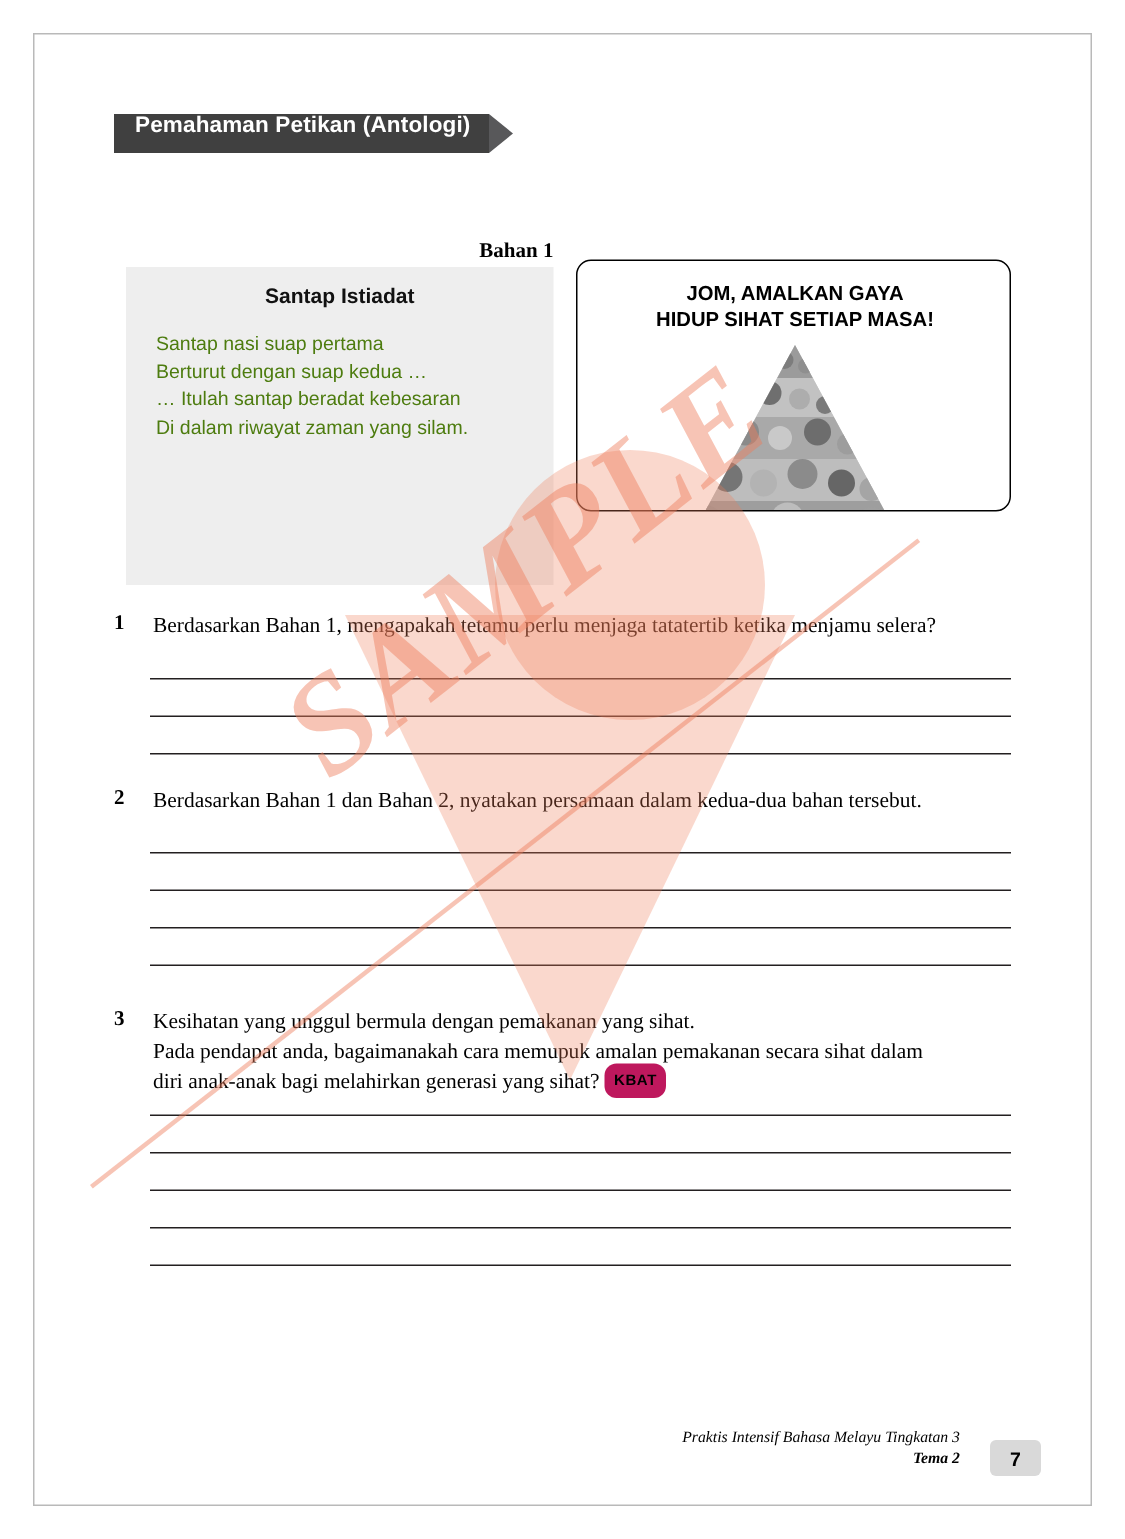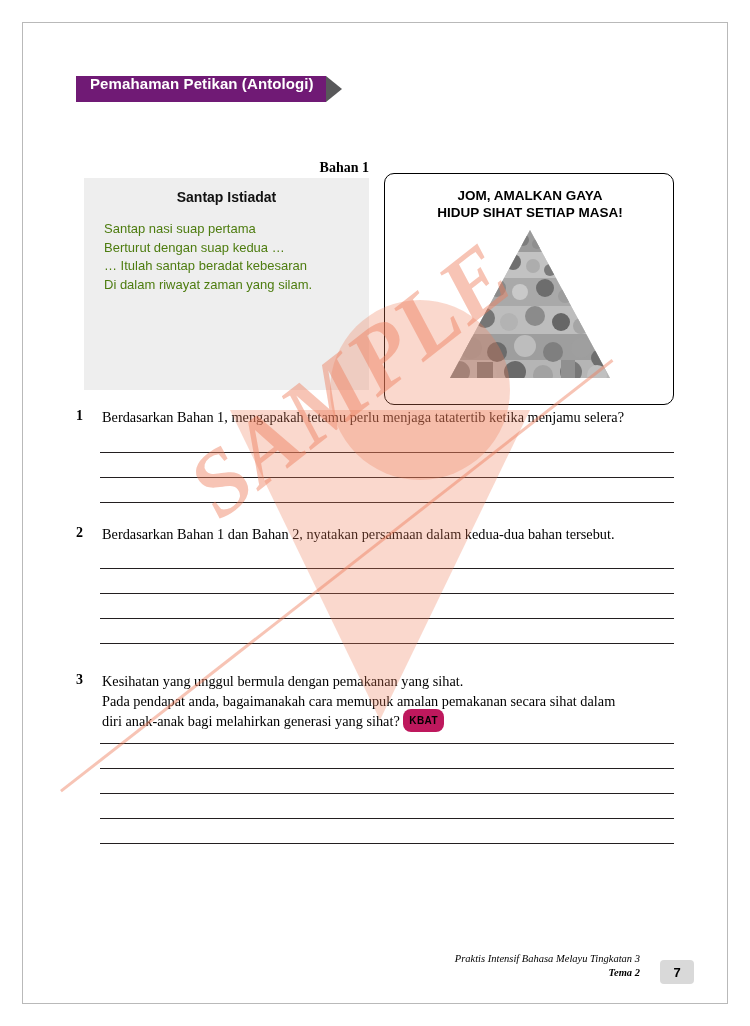--- a/index.html
+++ b/index.html
@@ -35,21 +35,21 @@
   
   .banner {
     position: absolute;
     left: 76px;
     top: 76px;
     height: 26px;
     display: flex;
     align-items: stretch;
   }
   .banner-body {
-    background: #701a75;
+    background: #404040;
     color: #ffffff;
     font-size: 15px;
     font-weight: bold;
     padding: 0 12px 12px 14px;
     display: flex;
     align-items: center;
     letter-spacing: 0.1px;
     font-family: "Liberation Sans", sans-serif;
   }
   .banner-arrow {
@@ -125,21 +125,21 @@
     color: #111;
   }
   .source b { font-style: italic; }
 
   
   .bahan2-box {
     position: absolute;
     left: 384px;
     top: 173px;
     width: 290px;
-    height: 232px;
+    height: 168px;
     border: 1.5px solid #000;
     border-radius: 10px;
     background: #fff;
     box-sizing: border-box;
     overflow: hidden;
   }
   .bahan2-title {
     position: absolute;
     left: 0; top: 13px;
     width: 290px;

